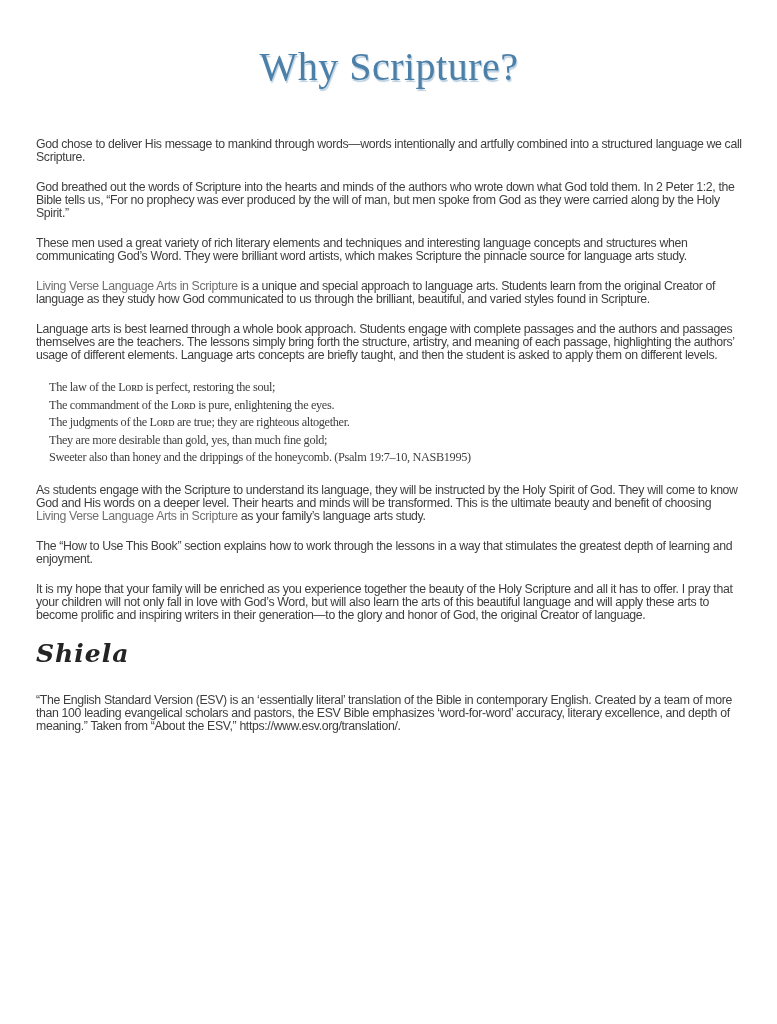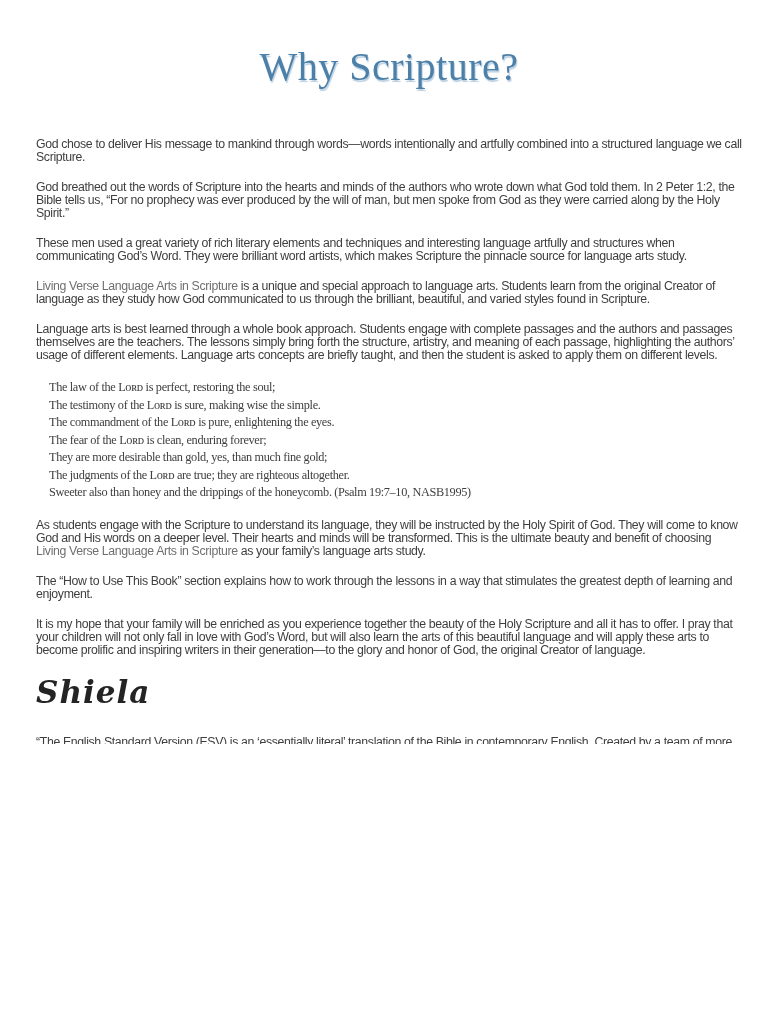--- a/index.html
+++ b/index.html
@@ -50,47 +50,45 @@
     font-size: 12.3px;
     line-height: 17.5px;
     letter-spacing: -0.35px;
     color: var(--body-color, #3e3e3e);
   }
   .signature {
     margin: 8px 0 26px 0;
     font-family: "DejaVu Serif", "Liberation Serif", serif;
     font-style: italic;
     font-weight: 700;
-    font-size: 31px;
+    font-size: 25px;
     letter-spacing: 1px;
     color: var(--sig-color, #242424);
   }
 </style>
 </head>
 <body>
 
 <div class="page">
 
   <h1 class="page-title">Why Scripture?</h1>
 
   <div class="content">
 
     <p class="para"><span>God chose to deliver His message to mankind through words—words intentionally and artfully combined into a structured language we call Scripture.</span></p>
     <p class="para"><span>God breathed out the words of Scripture into the hearts and minds of the authors who wrote down what God told them. In 2 Peter 1:2, the Bible tells us, “For no prophecy was ever produced by the will of man, but men spoke from God as they were carried along by the Holy Spirit.”</span></p>
-    <p class="para"><span>These men used a great variety of rich literary elements and techniques and interesting language artfully and structures when communicating God’s Word. They were brilliant word artists, which makes Scripture the pinnacle source for language arts study.</span></p>
+    <p class="para"><span>These men used a great variety of rich literary elements and techniques and interesting language concepts and structures when communicating God’s Word. They were brilliant word artists, which makes Scripture the pinnacle source for language arts study.</span></p>
     <p class="para"><span class="book-title">Living Verse Language Arts in Scripture</span><span> is a unique and special approach to language arts. Students learn from the original Creator of language as they study how God communicated to us through the brilliant, beautiful, and varied styles found in Scripture.</span></p>
     <p class="para"><span>Language arts is best learned through a whole book approach. Students engage with complete passages and the authors and passages themselves are the teachers. The lessons simply bring forth the structure, artistry, and meaning of each passage, highlighting the authors’ usage of different elements. Language arts concepts are briefly taught, and then the student is asked to apply them on different levels.</span></p>
 
     <div class="quote-block">
       <div class="quote-line">The law of the Lᴏʀᴅ is perfect, restoring the soul;</div>
-      <div class="quote-line">The testimony of the Lᴏʀᴅ is sure, making wise the simple.</div>
       <div class="quote-line">The commandment of the Lᴏʀᴅ is pure, enlightening the eyes.</div>
-      <div class="quote-line">The fear of the Lᴏʀᴅ is clean, enduring forever;</div>
+      <div class="quote-line">The judgments of the Lᴏʀᴅ are true; they are righteous altogether.</div>
       <div class="quote-line">They are more desirable than gold, yes, than much fine gold;</div>
-      <div class="quote-line">The judgments of the Lᴏʀᴅ are true; they are righteous altogether.</div>
       <div class="quote-line">Sweeter also than honey and the drippings of the honeycomb. (Psalm 19:7–10, NASB1995)</div>
     </div>
 
     <p class="para"><span>As students engage with the Scripture to understand its language, they will be instructed by the Holy Spirit of God. They will come to know God and His words on a deeper level. Their hearts and minds will be transformed. This is the ultimate beauty and benefit of choosing </span><span class="book-title">Living Verse Language Arts in Scripture</span><span> as your family’s language arts study.</span></p>
     <p class="para"><span>The “How to Use This Book” section explains how to work through the lessons in a way that stimulates the greatest depth of learning and enjoyment.</span></p>
     <p class="para"><span>It is my hope that your family will be enriched as you experience together the beauty of the Holy Scripture and all it has to offer. I pray that your children will not only fall in love with God’s Word, but will also learn the arts of this beautiful language and will apply these arts to become prolific and inspiring writers in their generation—to the glory and honor of God, the original Creator of language.</span></p>
 
     <div class="signature">Shiela</div>
 
     <p class="para"><span>“The English Standard Version (ESV) is an ‘essentially literal’ translation of the Bible in contemporary English. Created by a team of more than 100 leading evangelical scholars and pastors, the ESV Bible emphasizes ‘word-for-word’ accuracy, literary excellence, and depth of meaning.” Taken from “About the ESV,” https://www.esv.org/translation/.</span></p>

